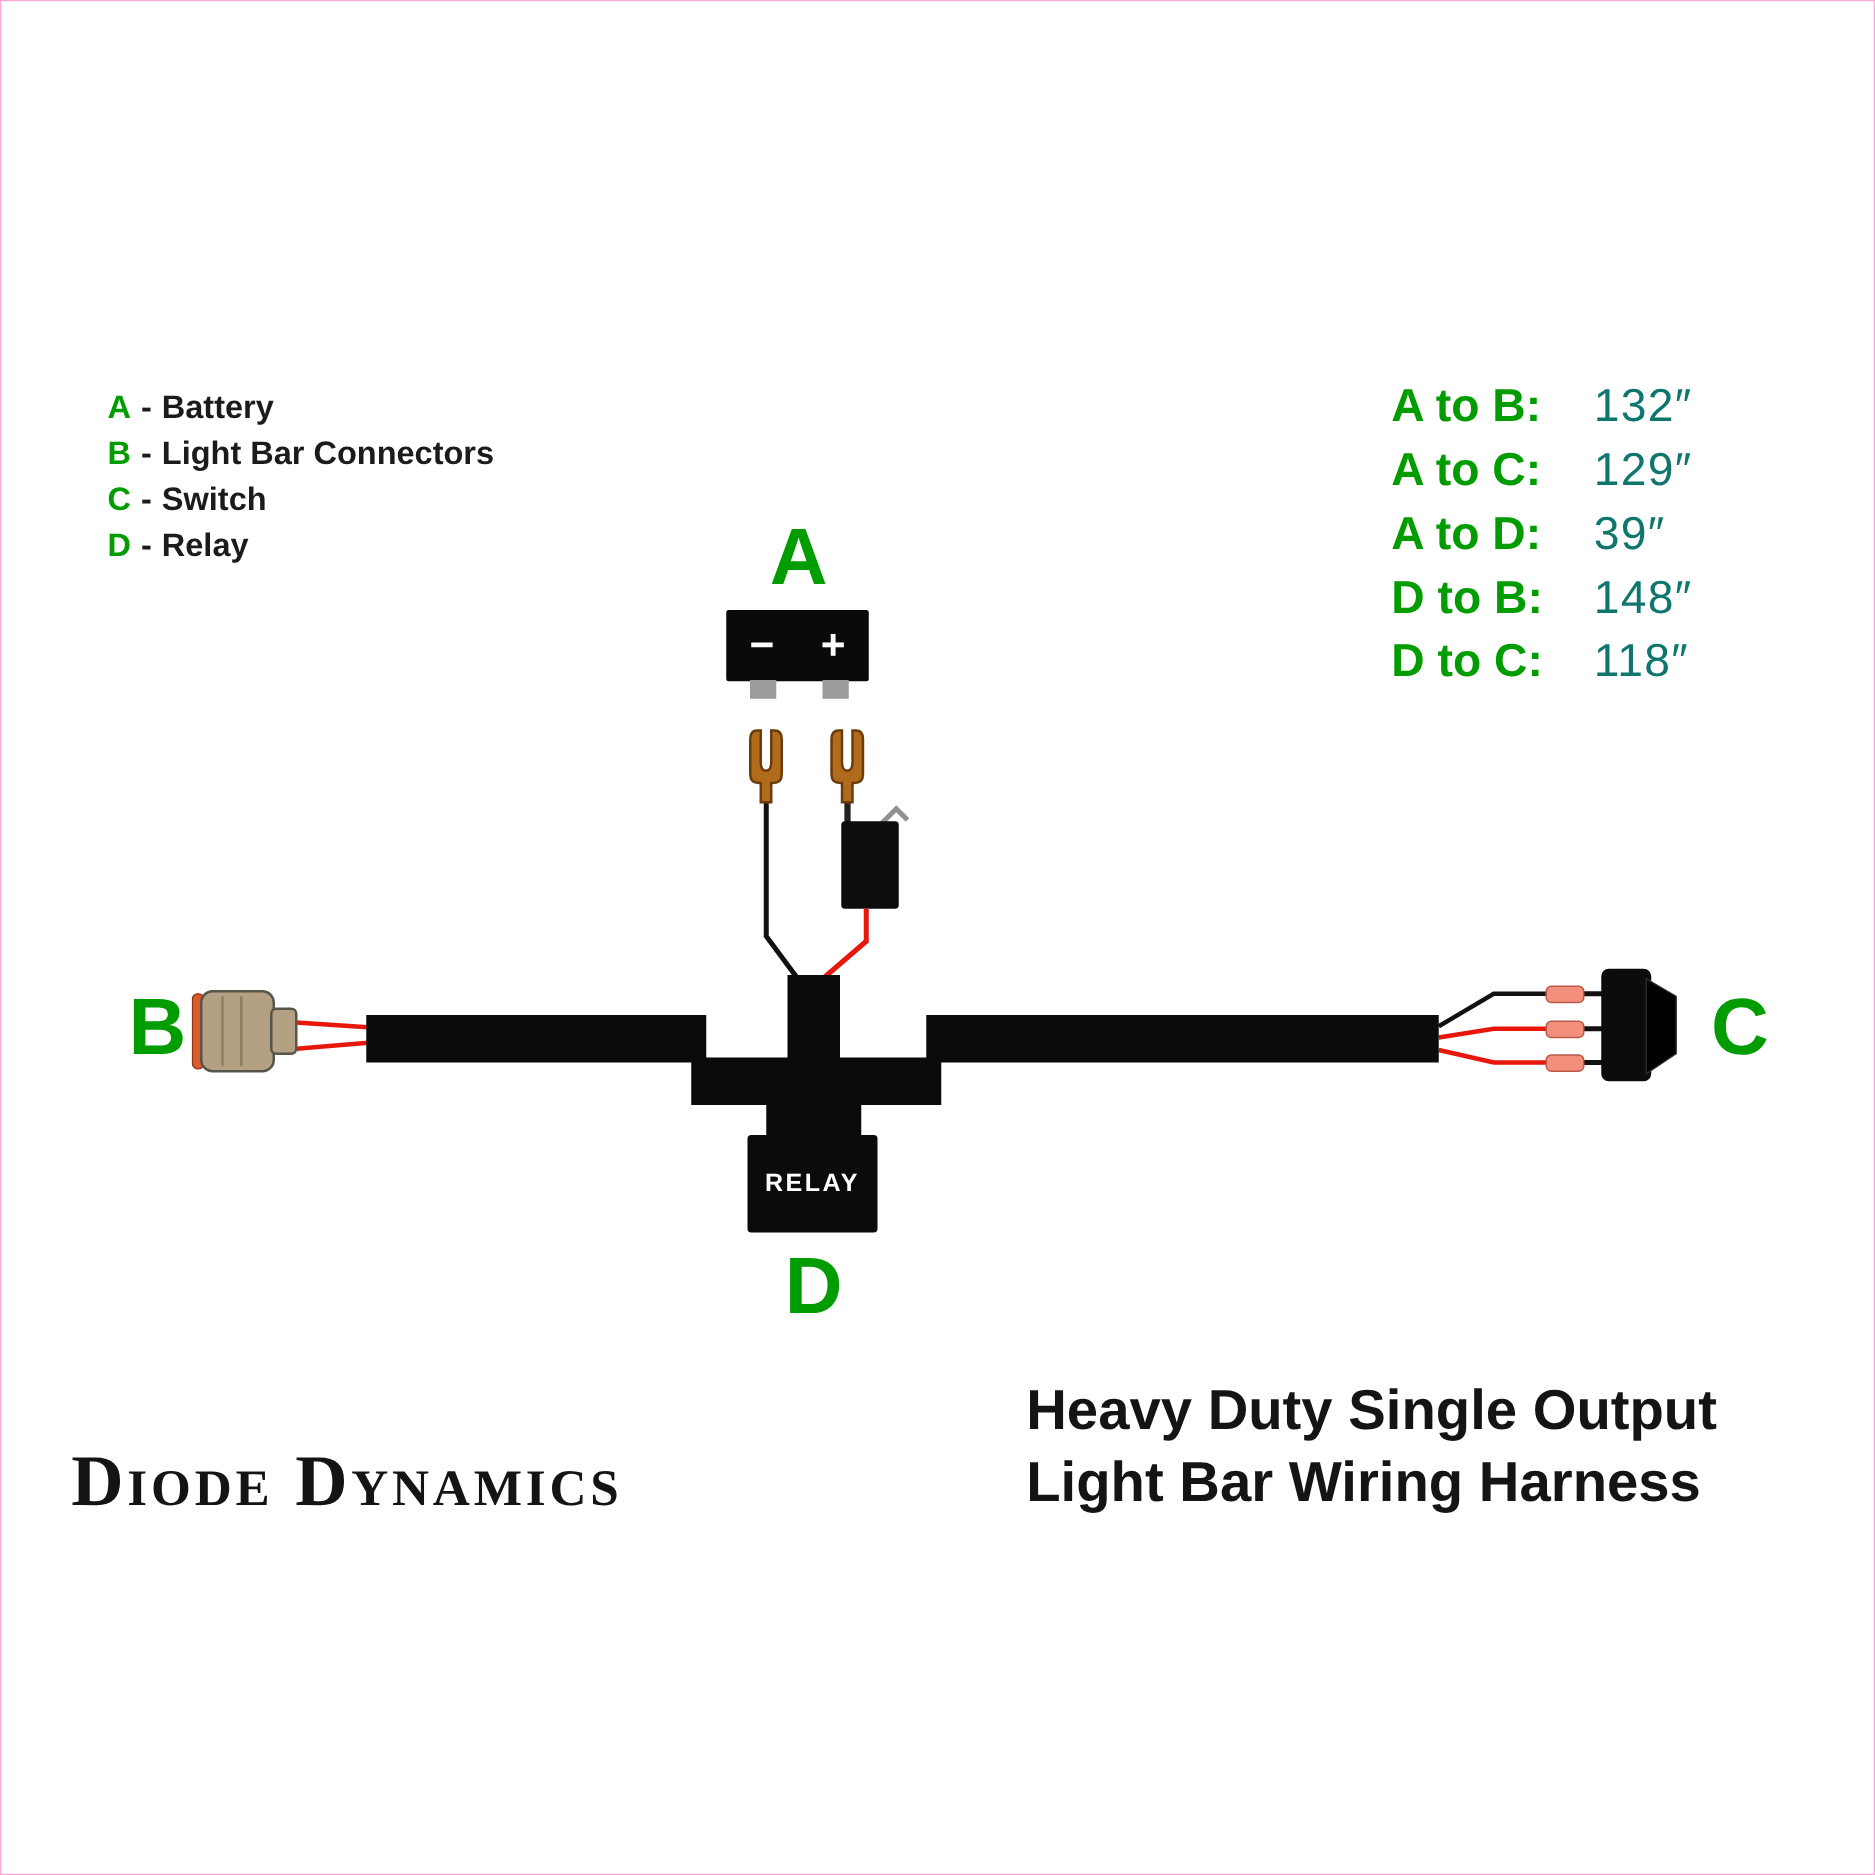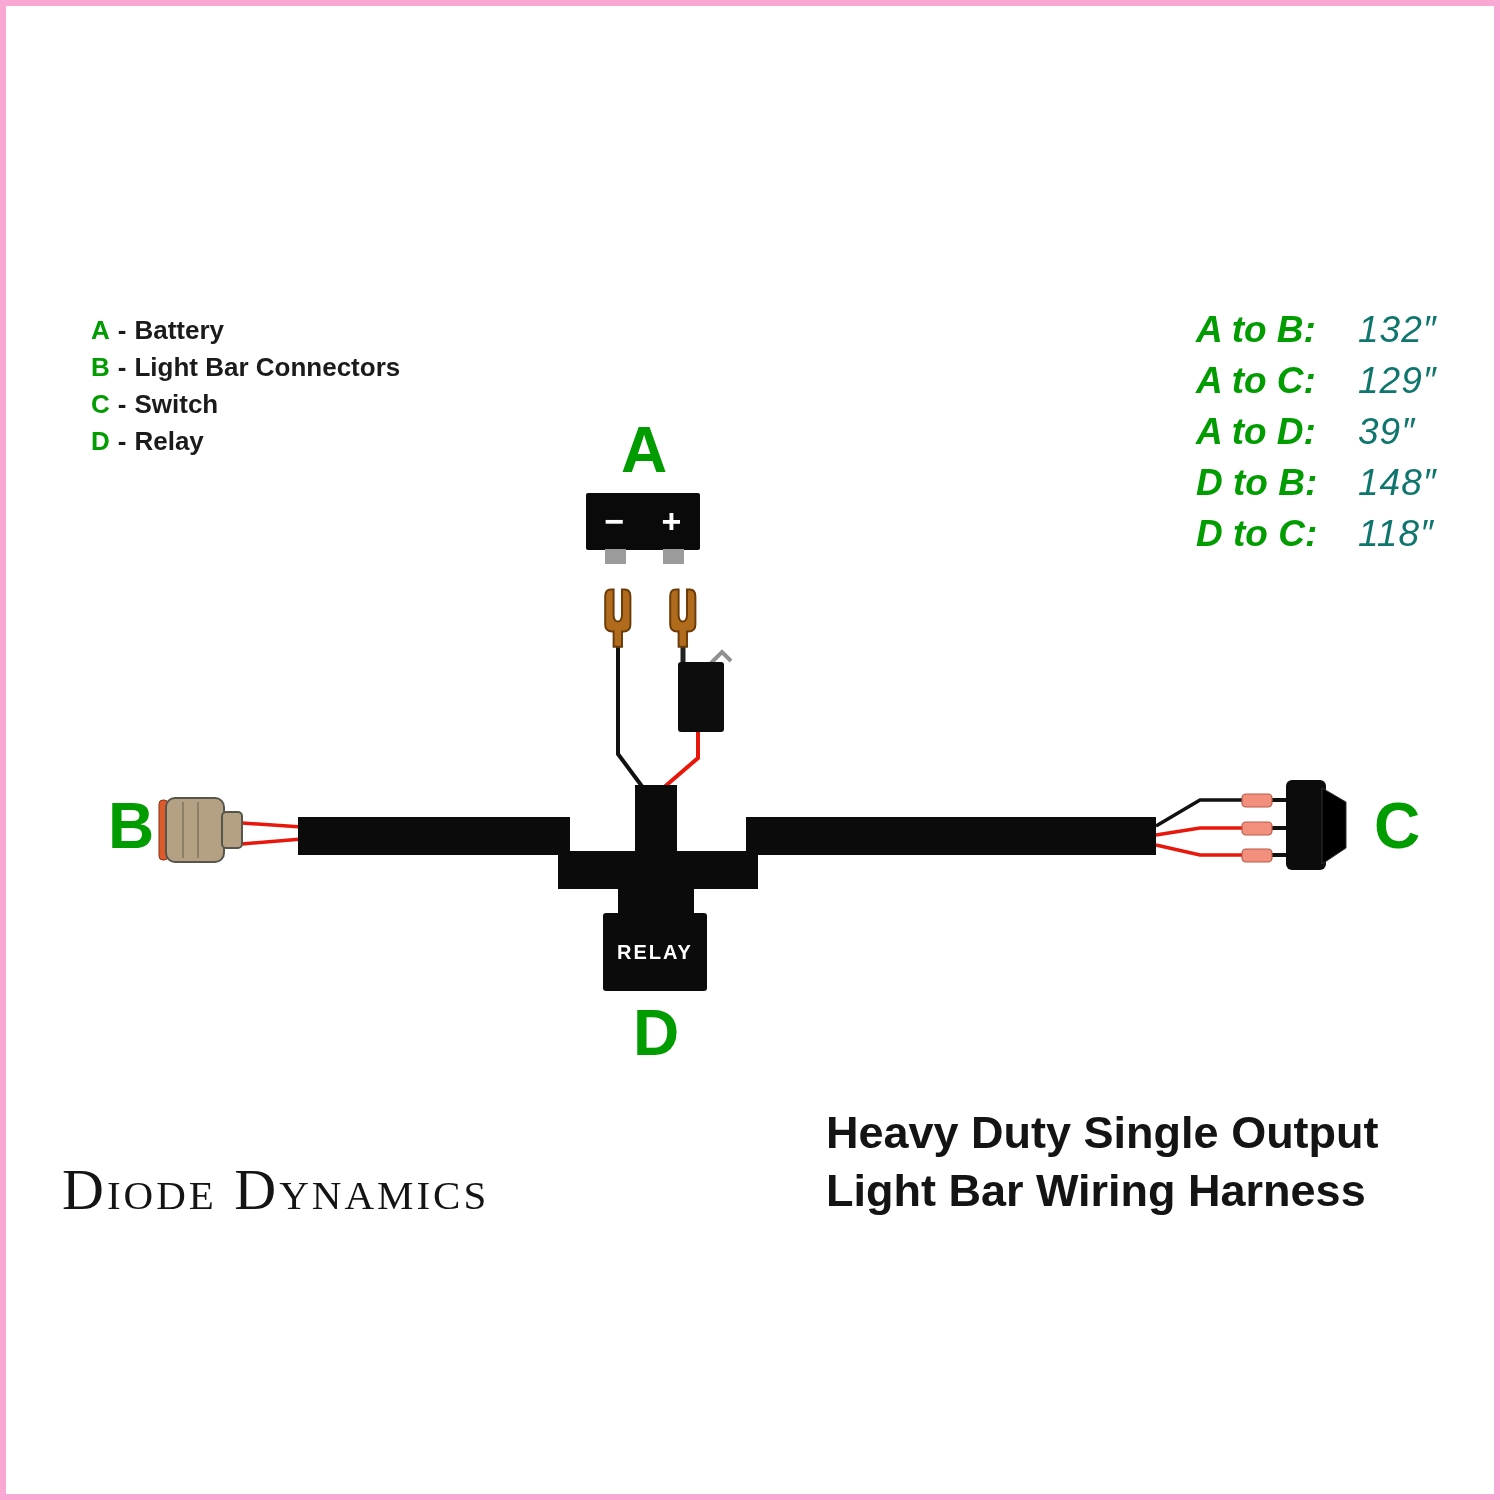--- a/index.html
+++ b/index.html
@@ -1,31 +1,31 @@
 <!DOCTYPE html>
 <html style="--green: #009c00; --red: #e8170b; --copper: #b06b1d; --tan: #b4a184; --salmon: #f2907d; --orange: #dd5a2b;"><head>
 <meta charset="utf-8">
 <style>
   * { margin:0; padding:0; box-sizing:border-box; }
   html,body { background:#ffffff; }
   #canvas {
     position:relative; width:1500px; height:1500px; background:#fff;
-    border:6px solid #f9a8d4; overflow:hidden;
+    border:1px solid #f9a8d4; overflow:hidden;
     font-family:"Liberation Sans", sans-serif; color:#1b1b1b;
   }
   .abs { position:absolute; }
 
   
   .legend { left:85px; top:306px; }
   .legend-row { font-size:26px; font-weight:bold; line-height:37px; white-space:nowrap; }
   .legend-row .letter { color:var(--green); }
   .legend-row .sep { margin:0 8px; }
 
   
-  .measure { left:1190px; top:303px;font-style:italic; }
+  .measure { left:1112px; top:303px; }
   .m-row { display:flex; align-items:baseline; height:51px; font-size:37px; white-space:nowrap; }
   .m-label { width:152px; font-weight:bold; color:var(--green); }
   .m-value { font-weight:normal; color:#0f766e; margin-left:10px; letter-spacing:1px; }
 
   
   .big-letter { font-size:64px; font-weight:bold; color:var(--green); text-align:center; line-height:1; }
 
   
   #battery { left:580px; top:487px; width:114px; height:57px; background:#0a0a0a; border-radius:2px;
              display:flex; align-items:center; justify-content:space-around; color:#fff;
@@ -40,21 +40,21 @@
   #stub-up   { left:629px; top:779px; width:42px;  height:70px; }
   #stub-down { left:612px; top:879px; width:76px;  height:34px; }
 
   
   #relay { left:597px; top:907px; width:104px; height:78px; background:#0b0b0b; border-radius:3px;
            display:flex; align-items:center; justify-content:center; }
   #relay span { color:#fff; font-size:20px; font-weight:bold; letter-spacing:2px; }
 
   
   .brand { left:56px; top:1150px; font-family:"Liberation Serif", serif; font-variant:small-caps;
-           font-size:58px; font-weight:400; letter-spacing:3px; color:#141414; white-space:nowrap; }
+           font-size:58px; font-weight:700; letter-spacing:3px; color:#141414; white-space:nowrap; }
   .title { left:820px; top:1098px; width:640px; text-align:left; font-size:45px; font-weight:bold;
            line-height:1.28; color:#141414; }
 
   svg.layer { left:0; top:0; pointer-events:none; }
 </style>
 </head>
 <body>
 
 <div id="canvas">
 

